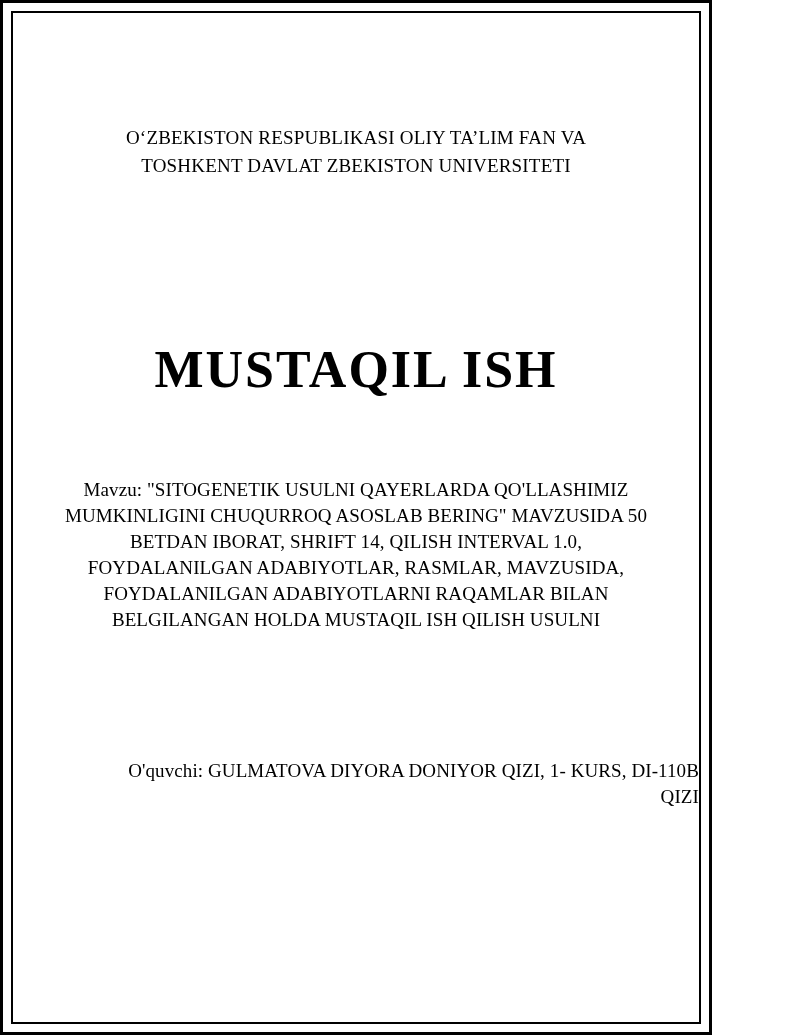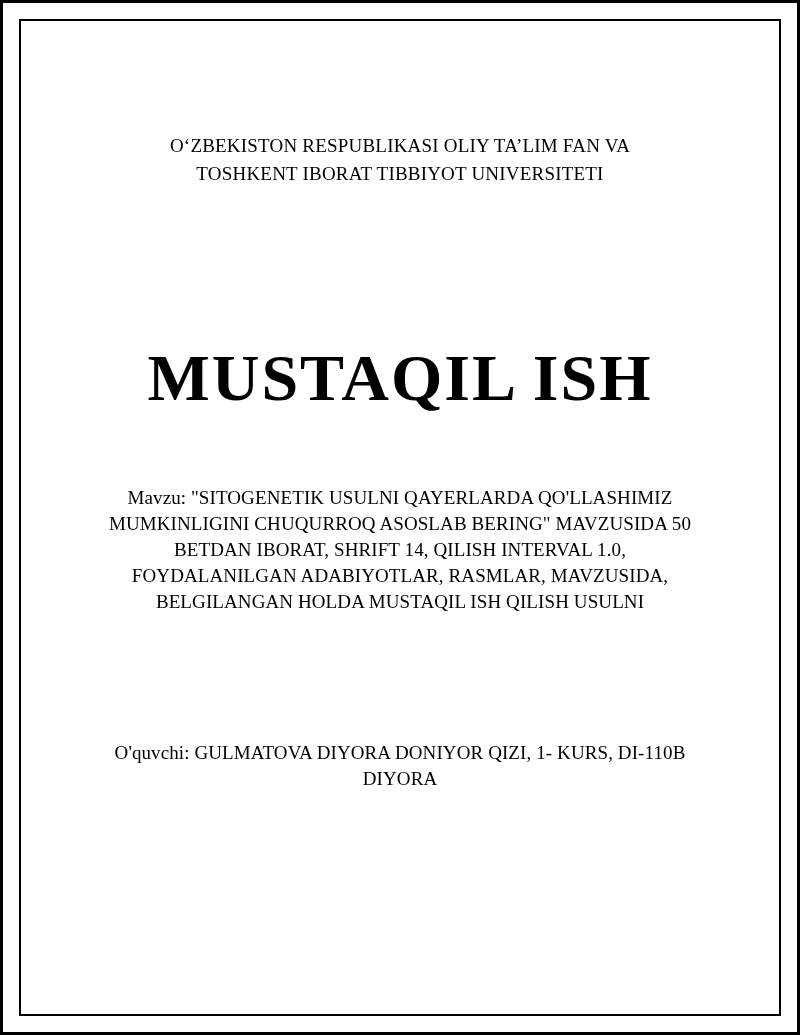--- a/index.html
+++ b/index.html
@@ -1,87 +1,89 @@
 <!DOCTYPE html>
 <html><head>
 <meta charset="utf-8">
 <style>
   html, body {
     margin: 0;
     padding: 0;
     background: #ffffff;
   }
   .page {
-    width: 800px;
+    width: 712px;
     height: 1035px;
     box-sizing: border-box;
     background: #ffffff;
     border: 3px solid #000000;
-    padding: 16px;
+    padding: 8px;
   }
   .inner-frame {
     width: 100%;
     height: 100%;
     box-sizing: border-box;
     border: 2px solid #000000;
     overflow: hidden;
     text-align: center;
     font-family: "Liberation Serif", "DejaVu Serif", serif;
     color: #000000;
   }
   .ministry-header {
     margin-top: 111px;
     font-size: 19px;
     line-height: 28px;
     letter-spacing: 0.2px;
   }
   .document-title {
     margin-top: 150px;
-    font-size: 66px;
+    font-size: 52px;
     font-weight: bold;
     line-height: 80px;
     letter-spacing: 2px;
     white-space: nowrap;
   }
   .topic-paragraph {
     margin-top: 67px;
     font-size: 19px;
     line-height: 26px;
     letter-spacing: 0.1px;
   }
   .student-info {
     margin-top: 125px;
     font-size: 19px;
     line-height: 26px;
     letter-spacing: 0.1px;
+    text-align: right;
   }
   .line {
     white-space: nowrap;
   }
 </style>
 </head>
 <body>
 
 <div class="page">
   <div class="inner-frame">
 
     <div class="ministry-header">
       <div class="line">O‘ZBEKISTON RESPUBLIKASI OLIY TA’LIM FAN VA</div>
-      <div class="line">TOSHKENT IBORAT TIBBIYOT UNIVERSITETI</div>
+      <div class="line">TOSHKENT DAVLAT ZBEKISTON UNIVERSITETI</div>
     </div>
 
     <div class="document-title">MUSTAQIL ISH</div>
 
     <div class="topic-paragraph">
       <div class="line">Mavzu: "SITOGENETIK USULNI QAYERLARDA QO'LLASHIMIZ</div>
       <div class="line">MUMKINLIGINI CHUQURROQ ASOSLAB BERING" MAVZUSIDA 50</div>
       <div class="line">BETDAN IBORAT, SHRIFT 14, QILISH INTERVAL 1.0,</div>
       <div class="line">FOYDALANILGAN ADABIYOTLAR, RASMLAR, MAVZUSIDA,</div>
+      <div class="line">FOYDALANILGAN ADABIYOTLARNI RAQAMLAR BILAN</div>
       <div class="line">BELGILANGAN HOLDA MUSTAQIL ISH QILISH USULNI</div>
     </div>
 
     <div class="student-info">
       <div class="line">O'quvchi: GULMATOVA DIYORA DONIYOR QIZI, 1- KURS, DI-110B</div>
-      <div class="line">DIYORA</div>
+      <div class="line">QIZI</div>
     </div>
 
   </div>
 </div>
 
 </body></html>

